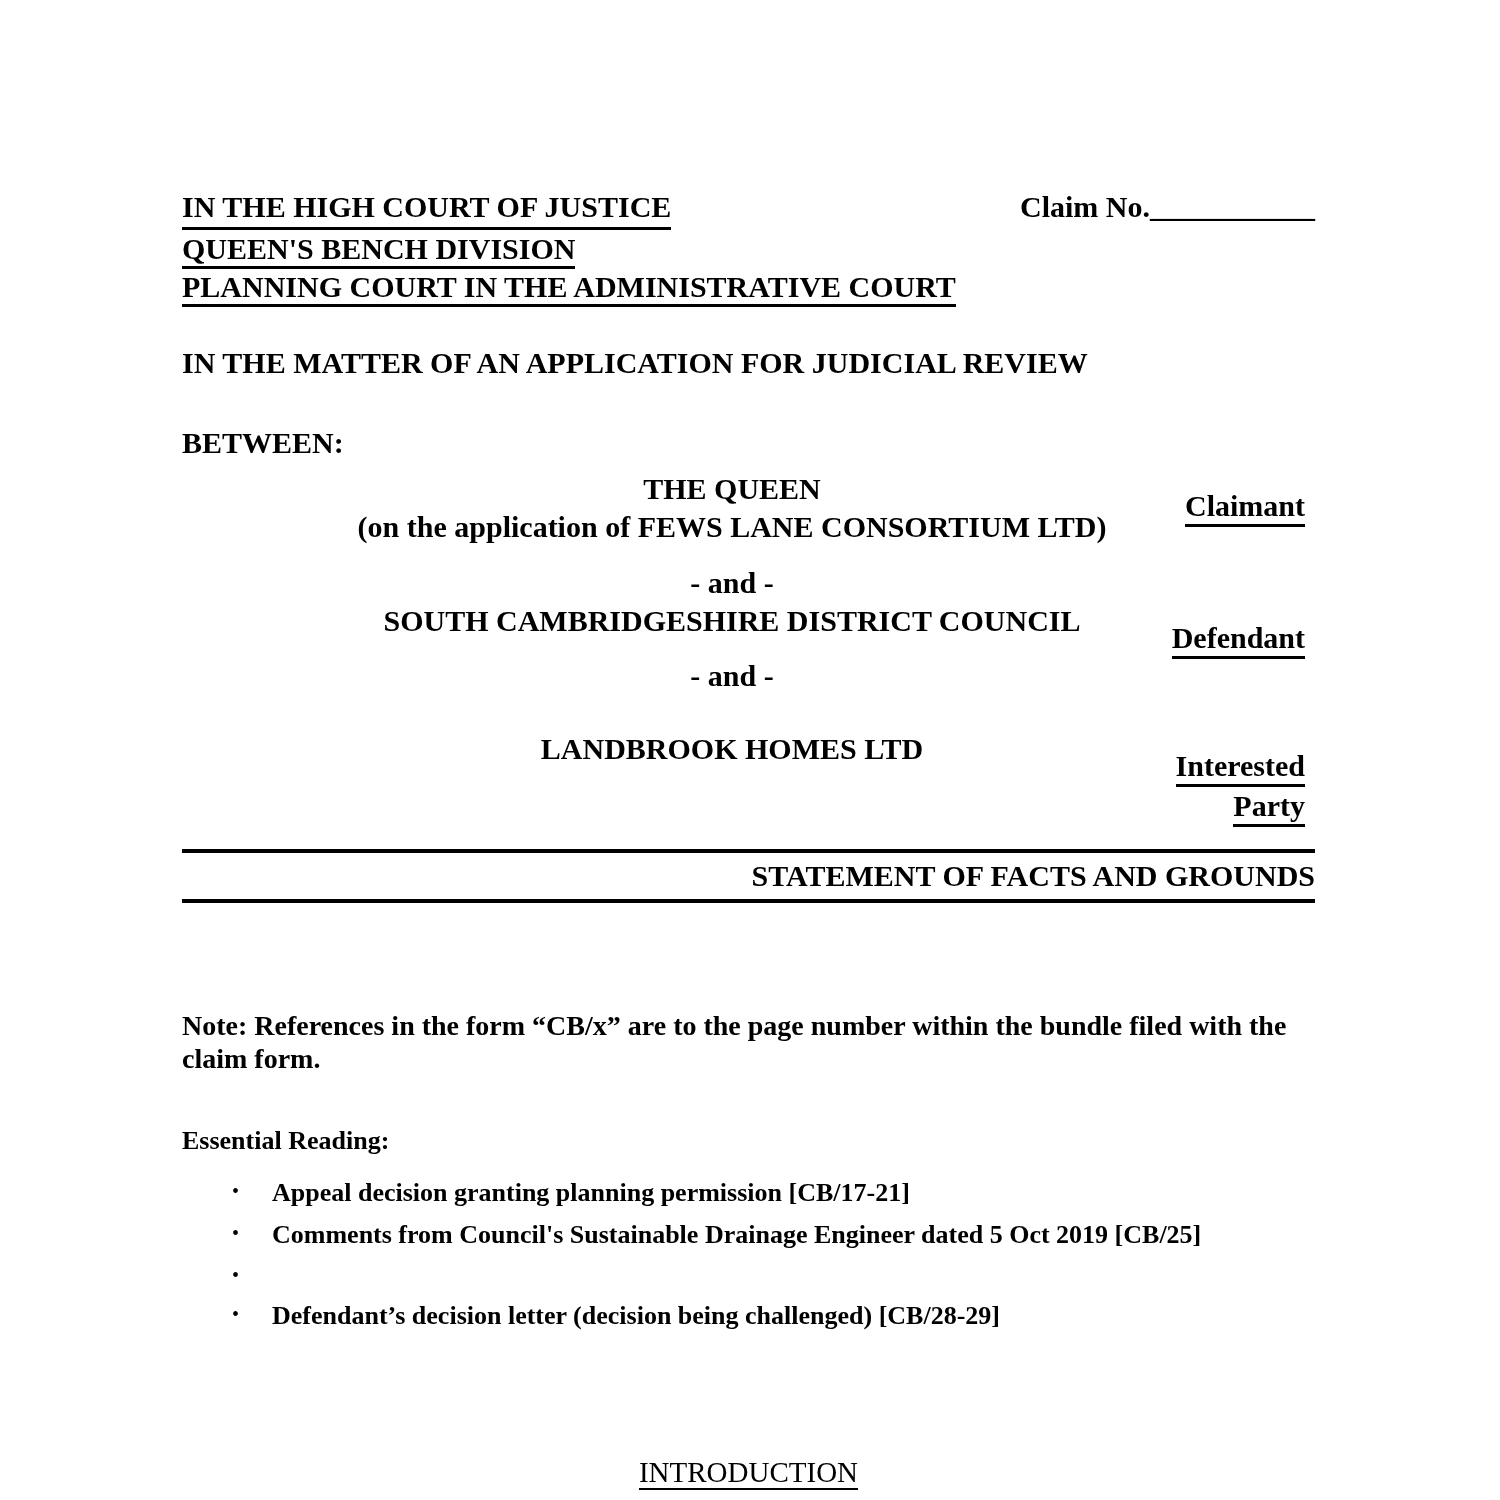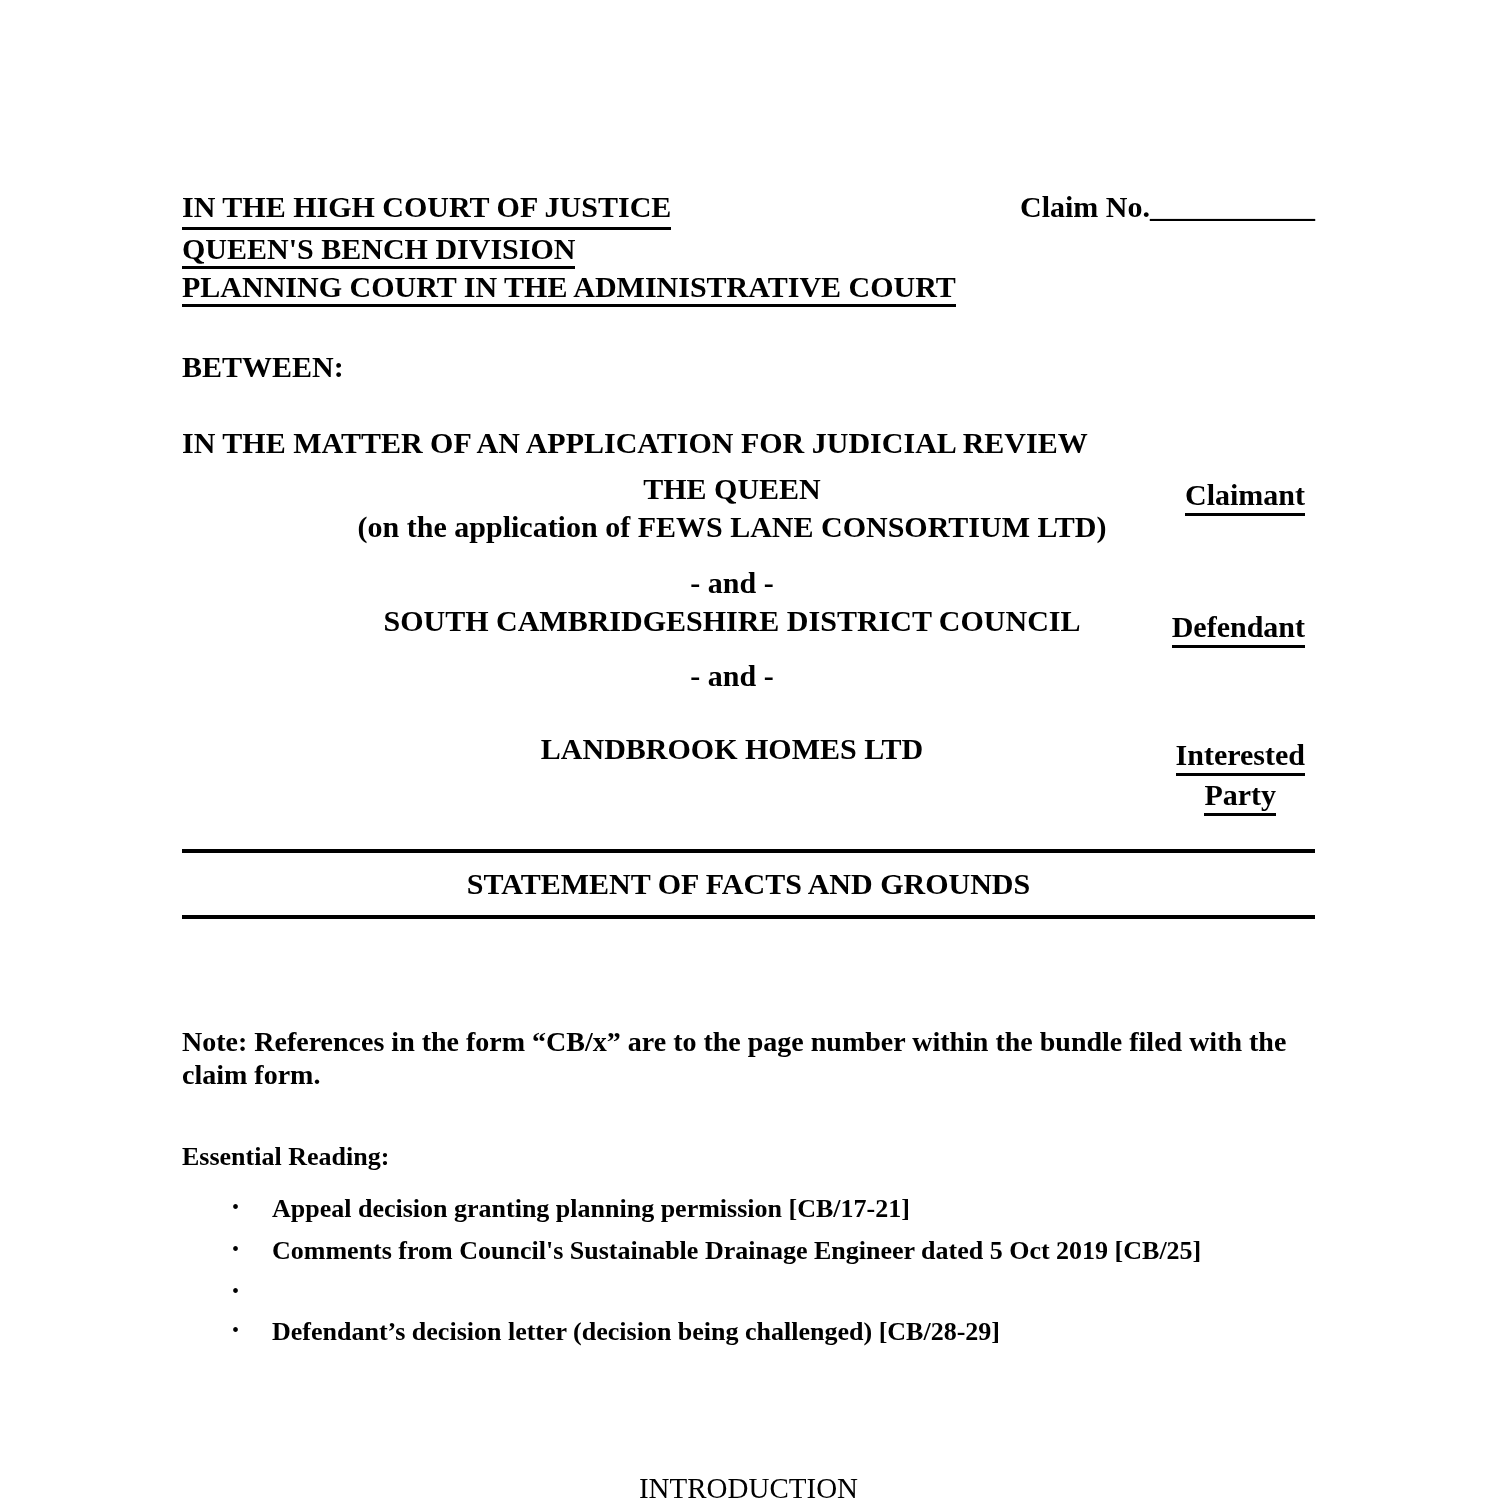--- a/index.html
+++ b/index.html
@@ -18,35 +18,35 @@
     width:1133px;
   }
   .h { font-size:30px; font-weight:bold; line-height:38px; }
   .u { border-bottom:3px solid #000; padding-bottom:1px; }
   .header-row1 { display:flex; justify-content:space-between; align-items:baseline; }
   .claimno { white-space:nowrap; }
   .matter { margin-top:38px; }
   .between { margin-top:42px; }
   .party-row { position:relative; }
   .party-center { width:1100px; text-align:center; }
-  .party-role { position:absolute; right:10px; top:6px; text-align:center; line-height:38px; }
+  .party-role { position:absolute; right:10px; top:17px; text-align:right; line-height:38px; }
   .party-role .u { display:inline-block; line-height:34px; }
   .row-claimant { margin-top:8px; }
   .and-row1 { margin-top:18px; }
   .row-defendant { }
   .and-row2 { margin-top:17px; }
   .row-interested { margin-top:35px; }
   .role-two-line span { display:block; }
   .role-two-line .u { display:inline-block; }
   .statement-banner {
     margin-top:81px;
     border-top:4px solid #000;
     border-bottom:4px solid #000;
-    padding:12px 0;
-    text-align:center;
+    padding:4px 0;
+    text-align:right;
   }
   .note { margin-top:106px; font-size:28px; font-weight:bold; line-height:33px; }
   .essential { margin-top:49px; font-size:26px; font-weight:bold; line-height:33px; }
   .bullets { margin-top:19px; list-style:none; }
   .bullet-row { display:flex; margin-bottom:9px; line-height:33px; }
   .bullet-dot { width:42px; padding-left:50px; font-size:20px; line-height:30px; flex:0 0 90px; }
   .bullet-text { font-size:26px; font-weight:bold; }
   .introduction {
     margin-top:124px;
     text-align:center;
@@ -65,23 +65,23 @@
       <span class="u">IN THE HIGH COURT OF JUSTICE</span>
       <span class="claimno"><span>Claim No.</span><span>___________</span></span>
     </div>
     <div class="h">
       <span class="u">QUEEN'S BENCH DIVISION</span>
     </div>
     <div class="h">
       <span class="u">PLANNING COURT IN THE ADMINISTRATIVE COURT</span>
     </div>
 
+    <div class="h matter">IN THE MATTER OF AN APPLICATION FOR JUDICIAL REVIEW</div>
+
     <div class="h between">BETWEEN:</div>
-
-    <div class="h matter">IN THE MATTER OF AN APPLICATION FOR JUDICIAL REVIEW</div>
 
     <div class="h party-row row-claimant">
       <div class="party-center">
         <div>THE QUEEN</div>
         <div>(on the application of FEWS LANE CONSORTIUM LTD)</div>
       </div>
       <div class="party-role">
         <span class="u">Claimant</span>
       </div>
     </div>

